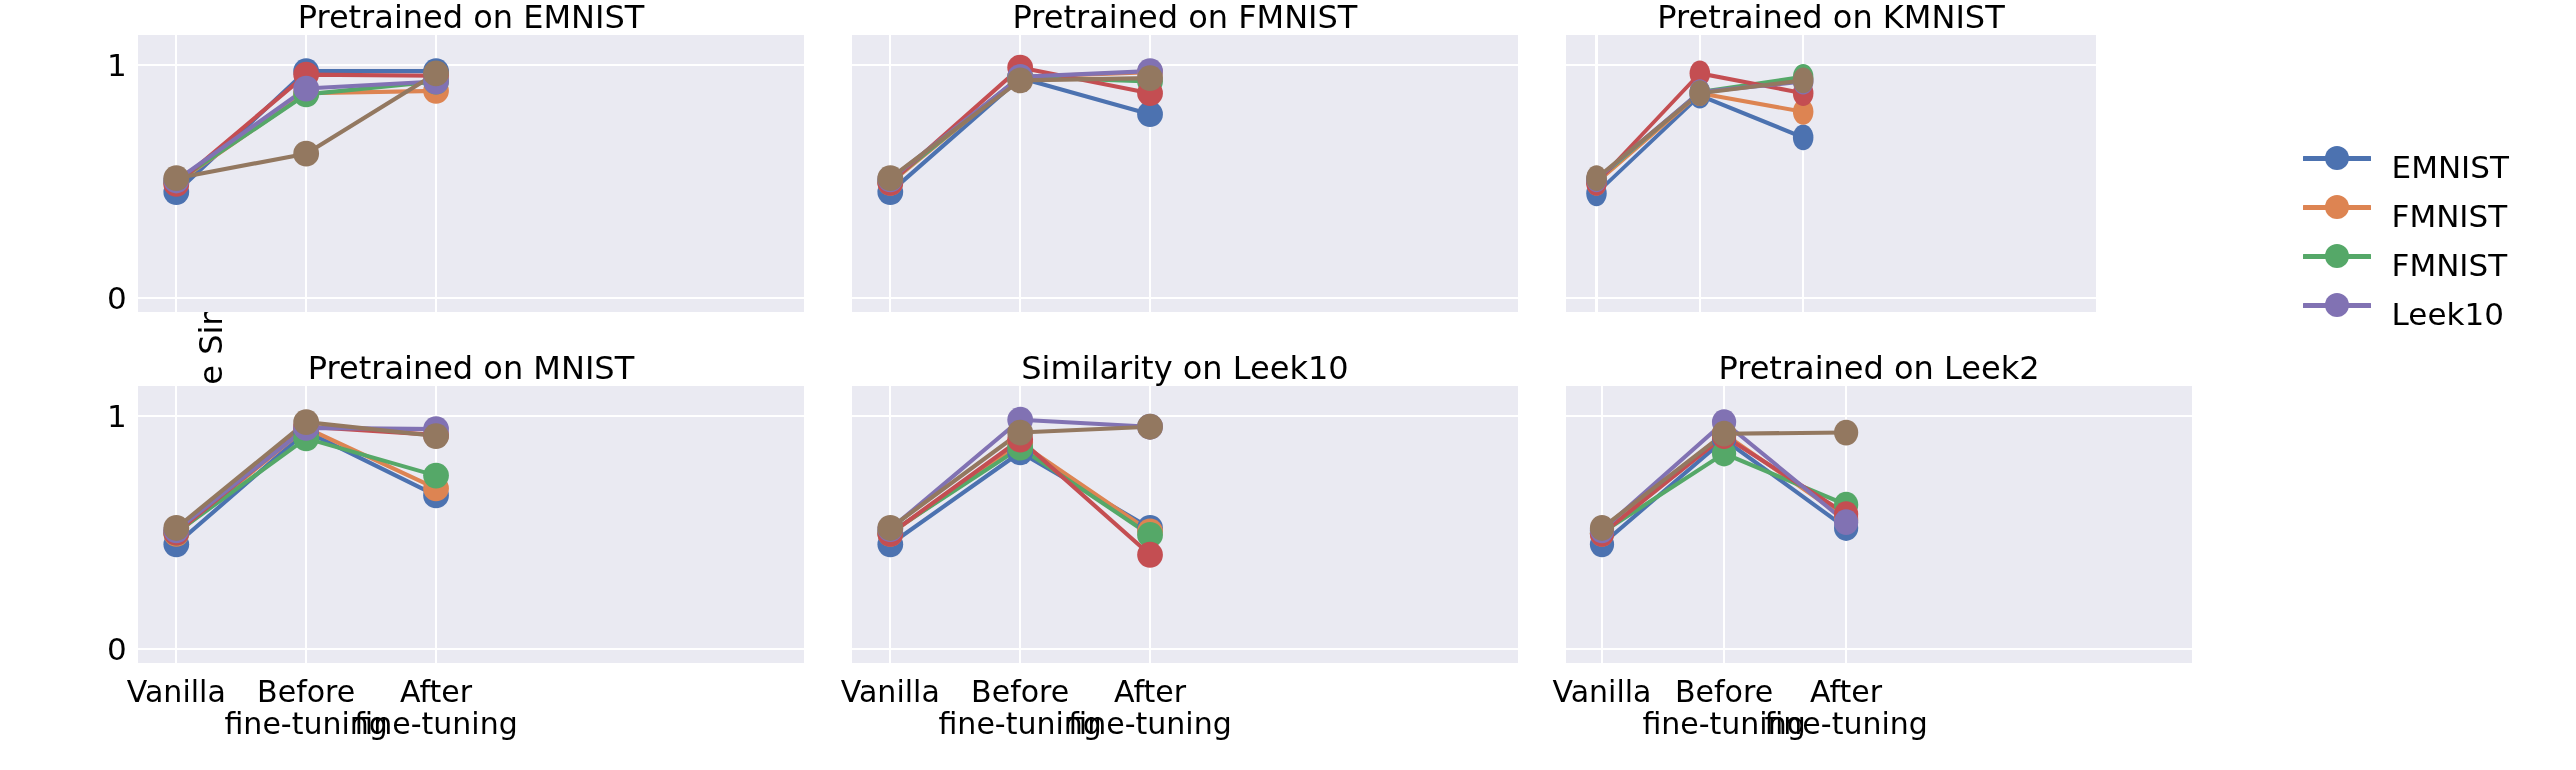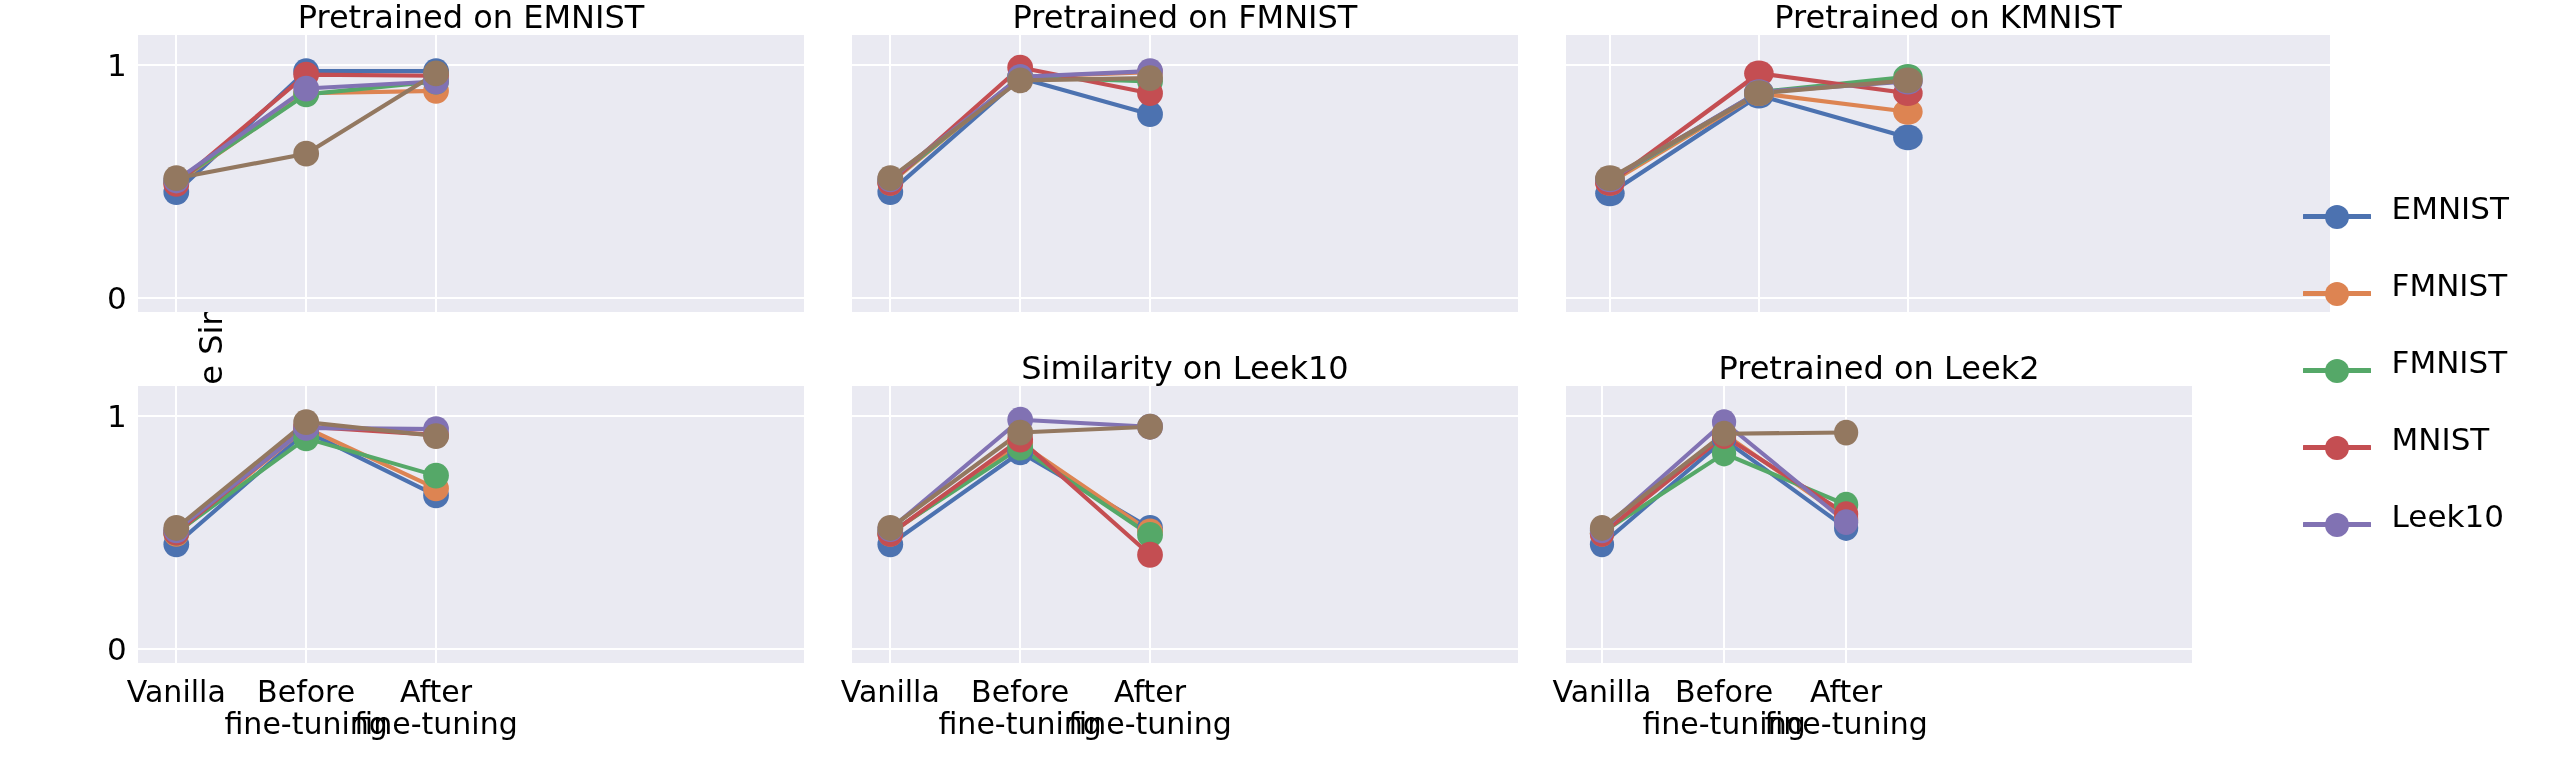--- a/index.html
+++ b/index.html
@@ -44,21 +44,21 @@
     position:absolute;top:calc(100% + 13.4px);
     transform:translateX(-50%);
     font-size:30px;color:#000;text-align:center;
     line-height:1.05;white-space:nowrap;
   }
 
   svg.lines{position:absolute;left:0;top:0;width:100%;height:100%;overflow:visible;}
 
   
   .legend{position:absolute;}
-  .legend-row{display:flex;align-items:flex-end;height:49px;margin-top:28px;}
+  .legend-row{display:flex;align-items:flex-start;height:49px;}
   .legend-mark{position:relative;width:68px;height:18.5px;flex:0 0 auto;}
   .legend-mark .ln{position:absolute;top:50%;left:0;right:0;height:4.6px;
       margin-top:-2.3px;border-radius:0.5px;}
   .legend-mark .dt{position:absolute;top:50%;left:50%;width:24px;height:24px;
       margin:-12px 0 0 -12px;border-radius:50%;}
   .legend-label{font-size:31px;color:#000;margin-left:20.6px;white-space:nowrap;}
 </style>
 </head>
 <body>
 
@@ -132,21 +132,21 @@
             <ellipse cx="578.17" cy="112.81512605042019" rx="25" ry="25" fill="#c44e52"></ellipse>
             <ellipse cx="74.29" cy="279.781512605042" rx="25" ry="25" fill="#8172b3"></ellipse>
             <ellipse cx="326.23" cy="81.22689075630247" rx="25" ry="25" fill="#8172b3"></ellipse>
             <ellipse cx="578.17" cy="69.9453781512605" rx="25" ry="25" fill="#8172b3"></ellipse>
             <ellipse cx="74.29" cy="277.5252100840336" rx="25" ry="25" fill="#937860"></ellipse>
             <ellipse cx="326.23" cy="87.99579831932766" rx="25" ry="25" fill="#937860"></ellipse>
             <ellipse cx="578.17" cy="83.48319327731093" rx="25" ry="25" fill="#937860"></ellipse>
           </svg>
         </div>
       </div>
-      <div class="subplot" style="left: 1566px; top: 35px; width: 764px; height: 277px;">
+      <div class="subplot" style="left: 1566px; top: 35px; width: 530px; height: 277px;">
         <div class="sp-title">Pretrained on KMNIST</div>
         <div class="axes">
           <div class="hgrid" style="top: calc(94.958% - 1px);"></div>
           <div class="hgrid" style="top: calc(10.9244% - 1px);"></div>
           <div class="vgrid" style="left: calc(5.75% - 1px);"></div>
           <div class="vgrid" style="left: calc(25.25% - 1px);"></div>
           <div class="vgrid" style="left: calc(44.75% - 1px);"></div>
           <svg class="lines" viewBox="0 0 1292 537" preserveAspectRatio="none">
             <polyline points="74.29,306.85714285714283 326.23,117.32773109243698 578.17,198.55462184873952" fill="none" stroke="#4c72b0" stroke-width="8" stroke-linejoin="round"></polyline>
             <polyline points="74.29,286.55042016806726 326.23,112.81512605042019 578.17,148.91596638655457" fill="none" stroke="#dd8452" stroke-width="8" stroke-linejoin="round"></polyline>
@@ -169,20 +169,21 @@
             <ellipse cx="74.29" cy="279.781512605042" rx="25" ry="25" fill="#8172b3"></ellipse>
             <ellipse cx="326.23" cy="110.55882352941173" rx="25" ry="25" fill="#8172b3"></ellipse>
             <ellipse cx="578.17" cy="90.25210084033611" rx="25" ry="25" fill="#8172b3"></ellipse>
             <ellipse cx="74.29" cy="277.5252100840336" rx="25" ry="25" fill="#937860"></ellipse>
             <ellipse cx="326.23" cy="112.81512605042019" rx="25" ry="25" fill="#937860"></ellipse>
             <ellipse cx="578.17" cy="87.99579831932766" rx="25" ry="25" fill="#937860"></ellipse>
           </svg>
         </div>
       </div>
       <div class="subplot" style="left: 138px; top: 386px; width: 666px; height: 277px;">
+        <div class="sp-title">Pretrained on MNIST</div>
         <div class="axes">
           <div class="hgrid" style="top: calc(94.958% - 1px);"></div>
           <div class="ytick" style="top: 94.958%;">0</div>
           <div class="hgrid" style="top: calc(10.9244% - 1px);"></div>
           <div class="ytick" style="top: 10.9244%;">1</div>
           <div class="vgrid" style="left: calc(5.75% - 1px);"></div>
           <div class="xtick" style="left: 5.75%;">
             <div>Vanilla</div>
           </div>
           <div class="vgrid" style="left: calc(25.25% - 1px);"></div>
@@ -335,27 +336,20 @@
       </div>
       <div class="legend-row">
         <span class="legend-mark">
           <span class="ln" style="background:#55a868"></span>
           <span class="dt" style="background:#55a868"></span>
         </span>
         <span class="legend-label">FMNIST</span>
       </div>
       <div class="legend-row">
         <span class="legend-mark">
-          <span class="ln" style="background:#c44e52"></span>
-          <span class="dt" style="background:#c44e52"></span>
-        </span>
-        <span class="legend-label">MNIST</span>
-      </div>
-      <div class="legend-row">
-        <span class="legend-mark">
           <span class="ln" style="background:#8172b3"></span>
           <span class="dt" style="background:#8172b3"></span>
         </span>
         <span class="legend-label">Leek10</span>
       </div>
     </div>
 </div>
 
 
 </body></html>

